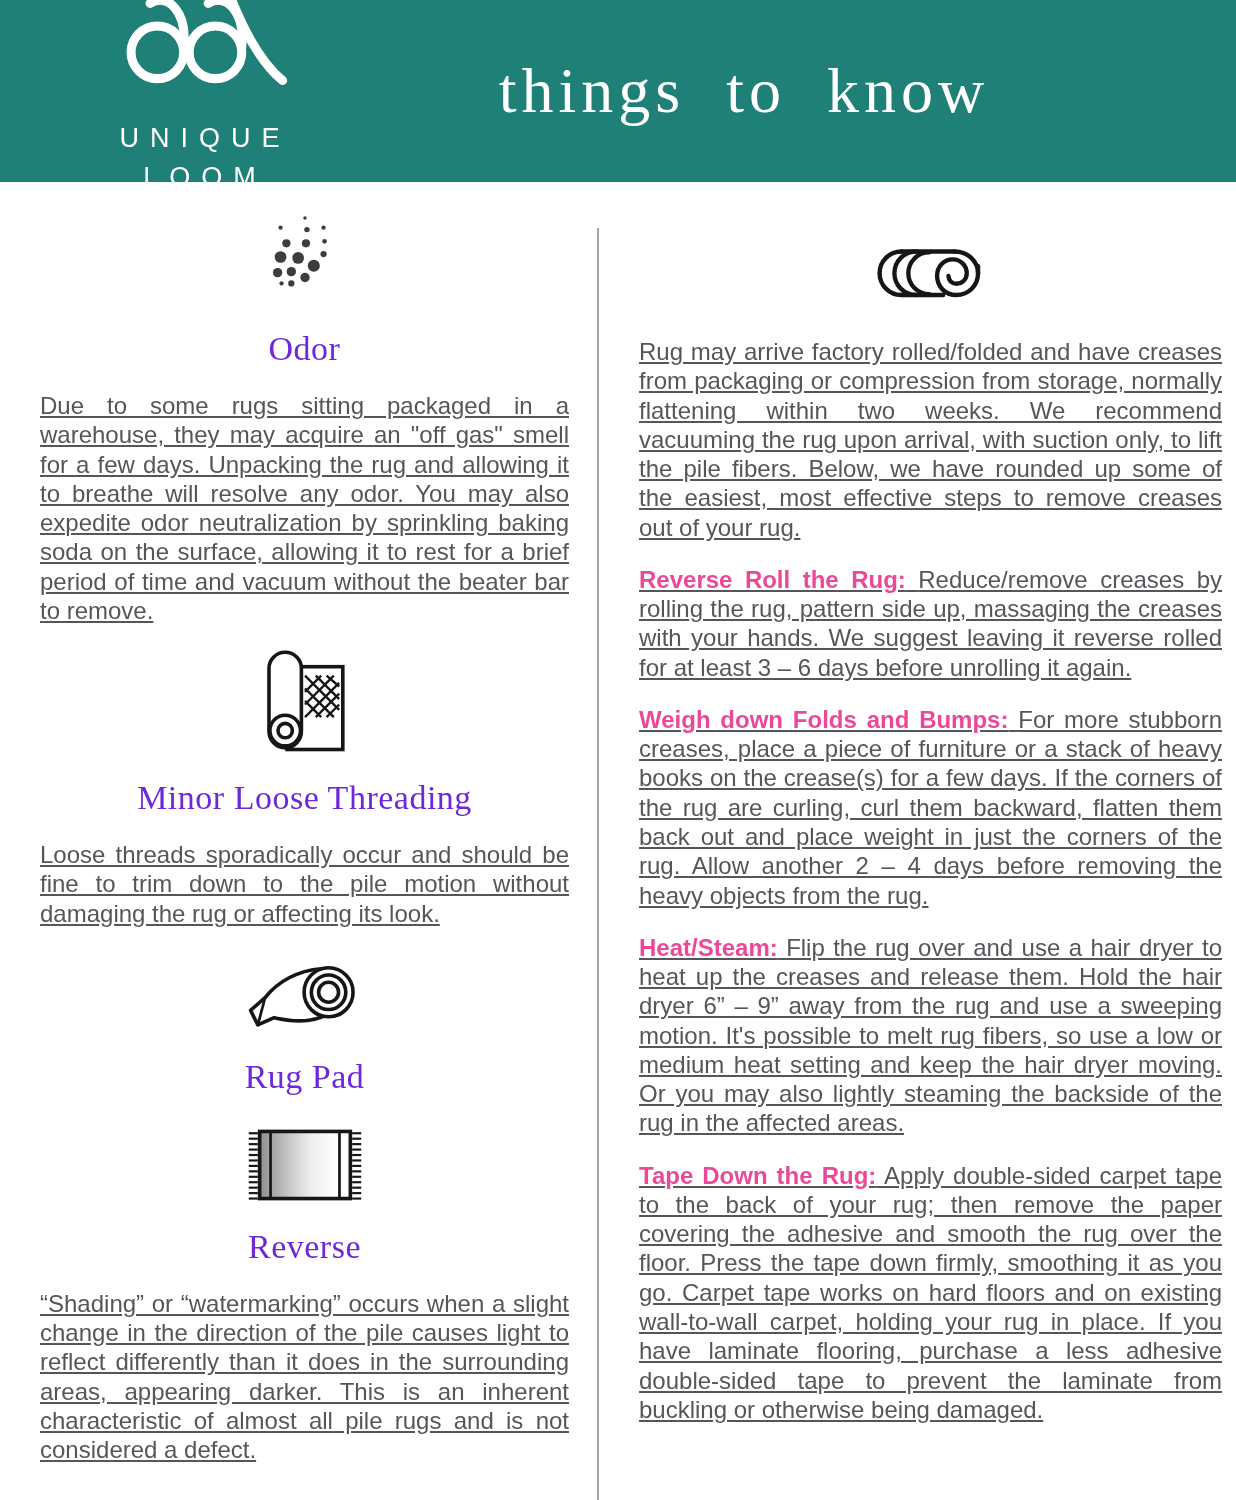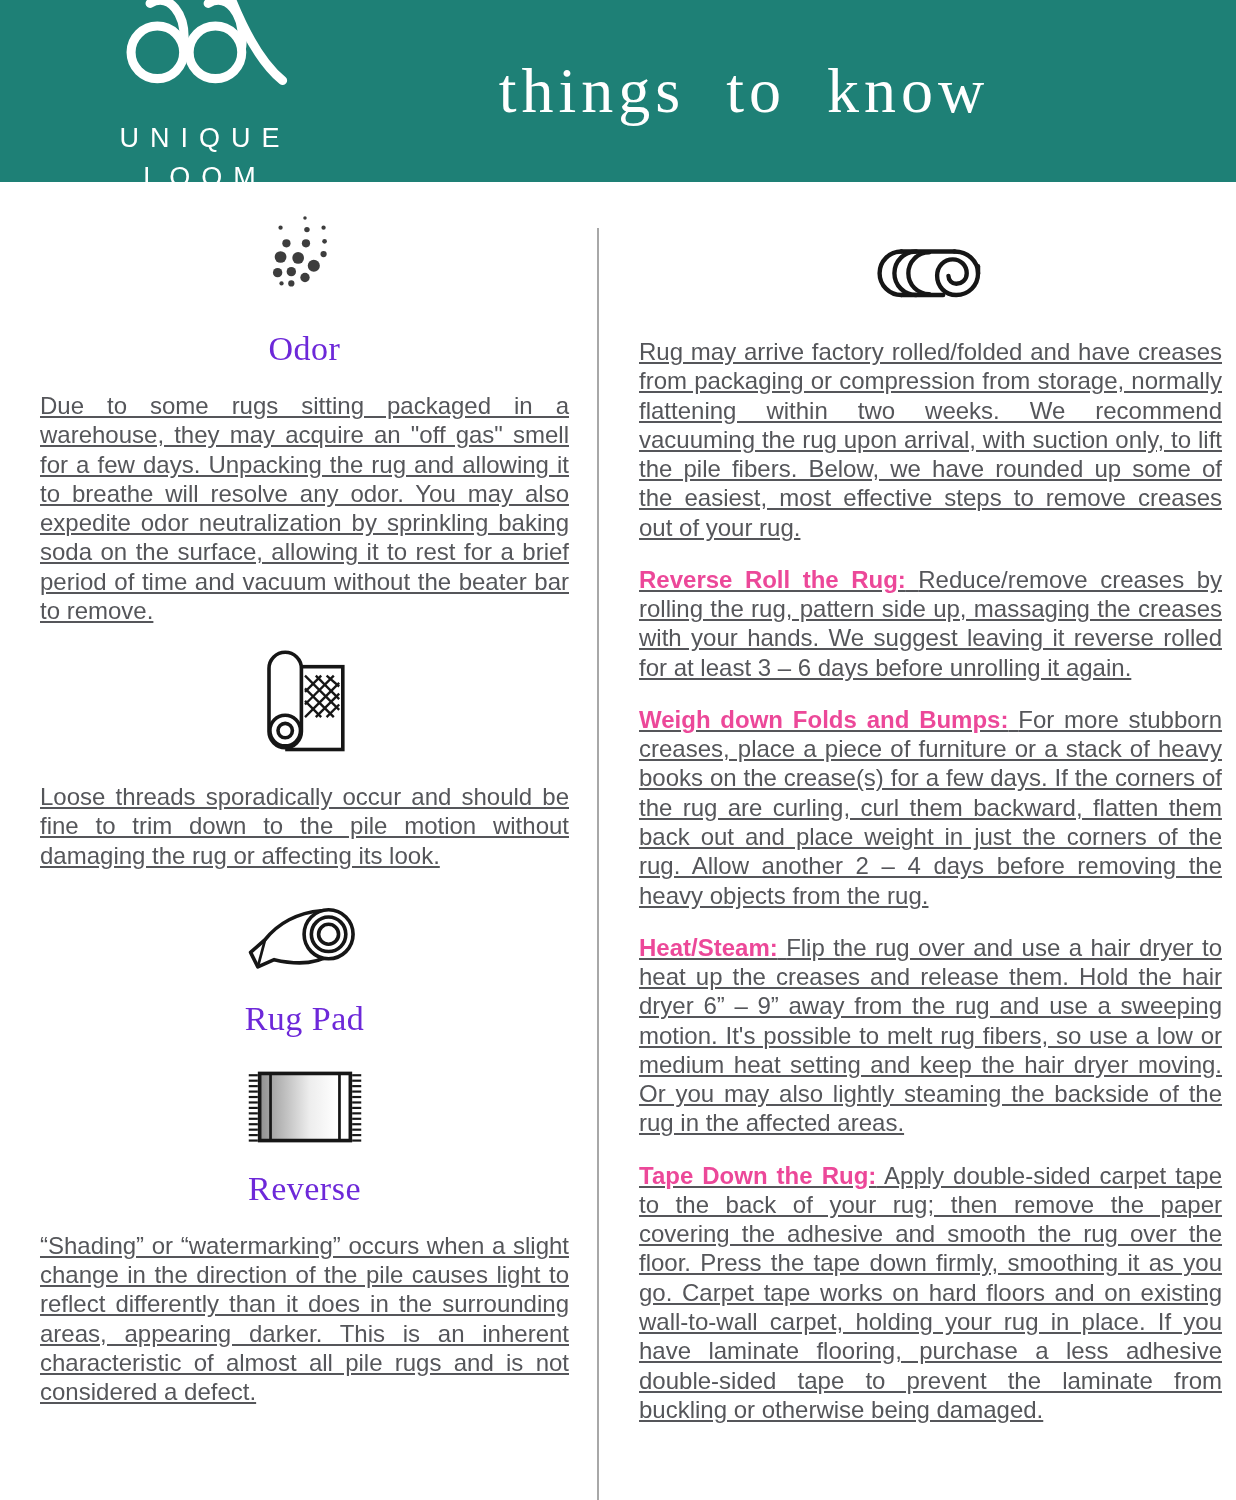--- a/index.html
+++ b/index.html
@@ -152,20 +152,21 @@
               <path d="M50,34 L88,72"></path>
               <path d="M62,34 L88,60"></path>
             <path d="M74,34 L88,46"></path>
               <path d="M50,62 L68,80"></path>
           </g>
           <rect x="10" y="8" width="36" height="106" rx="18" fill="#ffffff" stroke="#161616" stroke-width="4"></rect>
           <circle cx="28" cy="95" r="17" fill="#ffffff" stroke="#161616" stroke-width="4"></circle>
           <circle cx="28" cy="95" r="8" fill="none" stroke="#161616" stroke-width="4"></circle>
         </svg>
       </div>
+      <h2 class="sec">Minor Loose Threading</h2>
       <p class="body">Loose threads sporadically occur and should be fine to trim down to the pile motion without damaging the rug or affecting its look.</p>
 
       <div class="icon-row icon-pad">
         <svg viewBox="0 0 132 86" width="120" height="78" aria-hidden="true">
           <path d="M 84,14 C 58,16 36,28 22,46 L 6,60 L 14,76 L 32,68 C 58,74 80,72 94,62 L 84,14 Z" fill="#ffffff" stroke="#161616" stroke-width="4" stroke-linejoin="round"></path>
           <path d="M 22,46 L 14,76" fill="none" stroke="#161616" stroke-width="3"></path>
           <circle cx="92" cy="40" r="27" fill="#ffffff" stroke="#161616" stroke-width="4"></circle>
           <circle cx="92" cy="40" r="19" fill="none" stroke="#161616" stroke-width="4"></circle>
           <circle cx="92" cy="40" r="11" fill="none" stroke="#161616" stroke-width="4"></circle>
         </svg>

